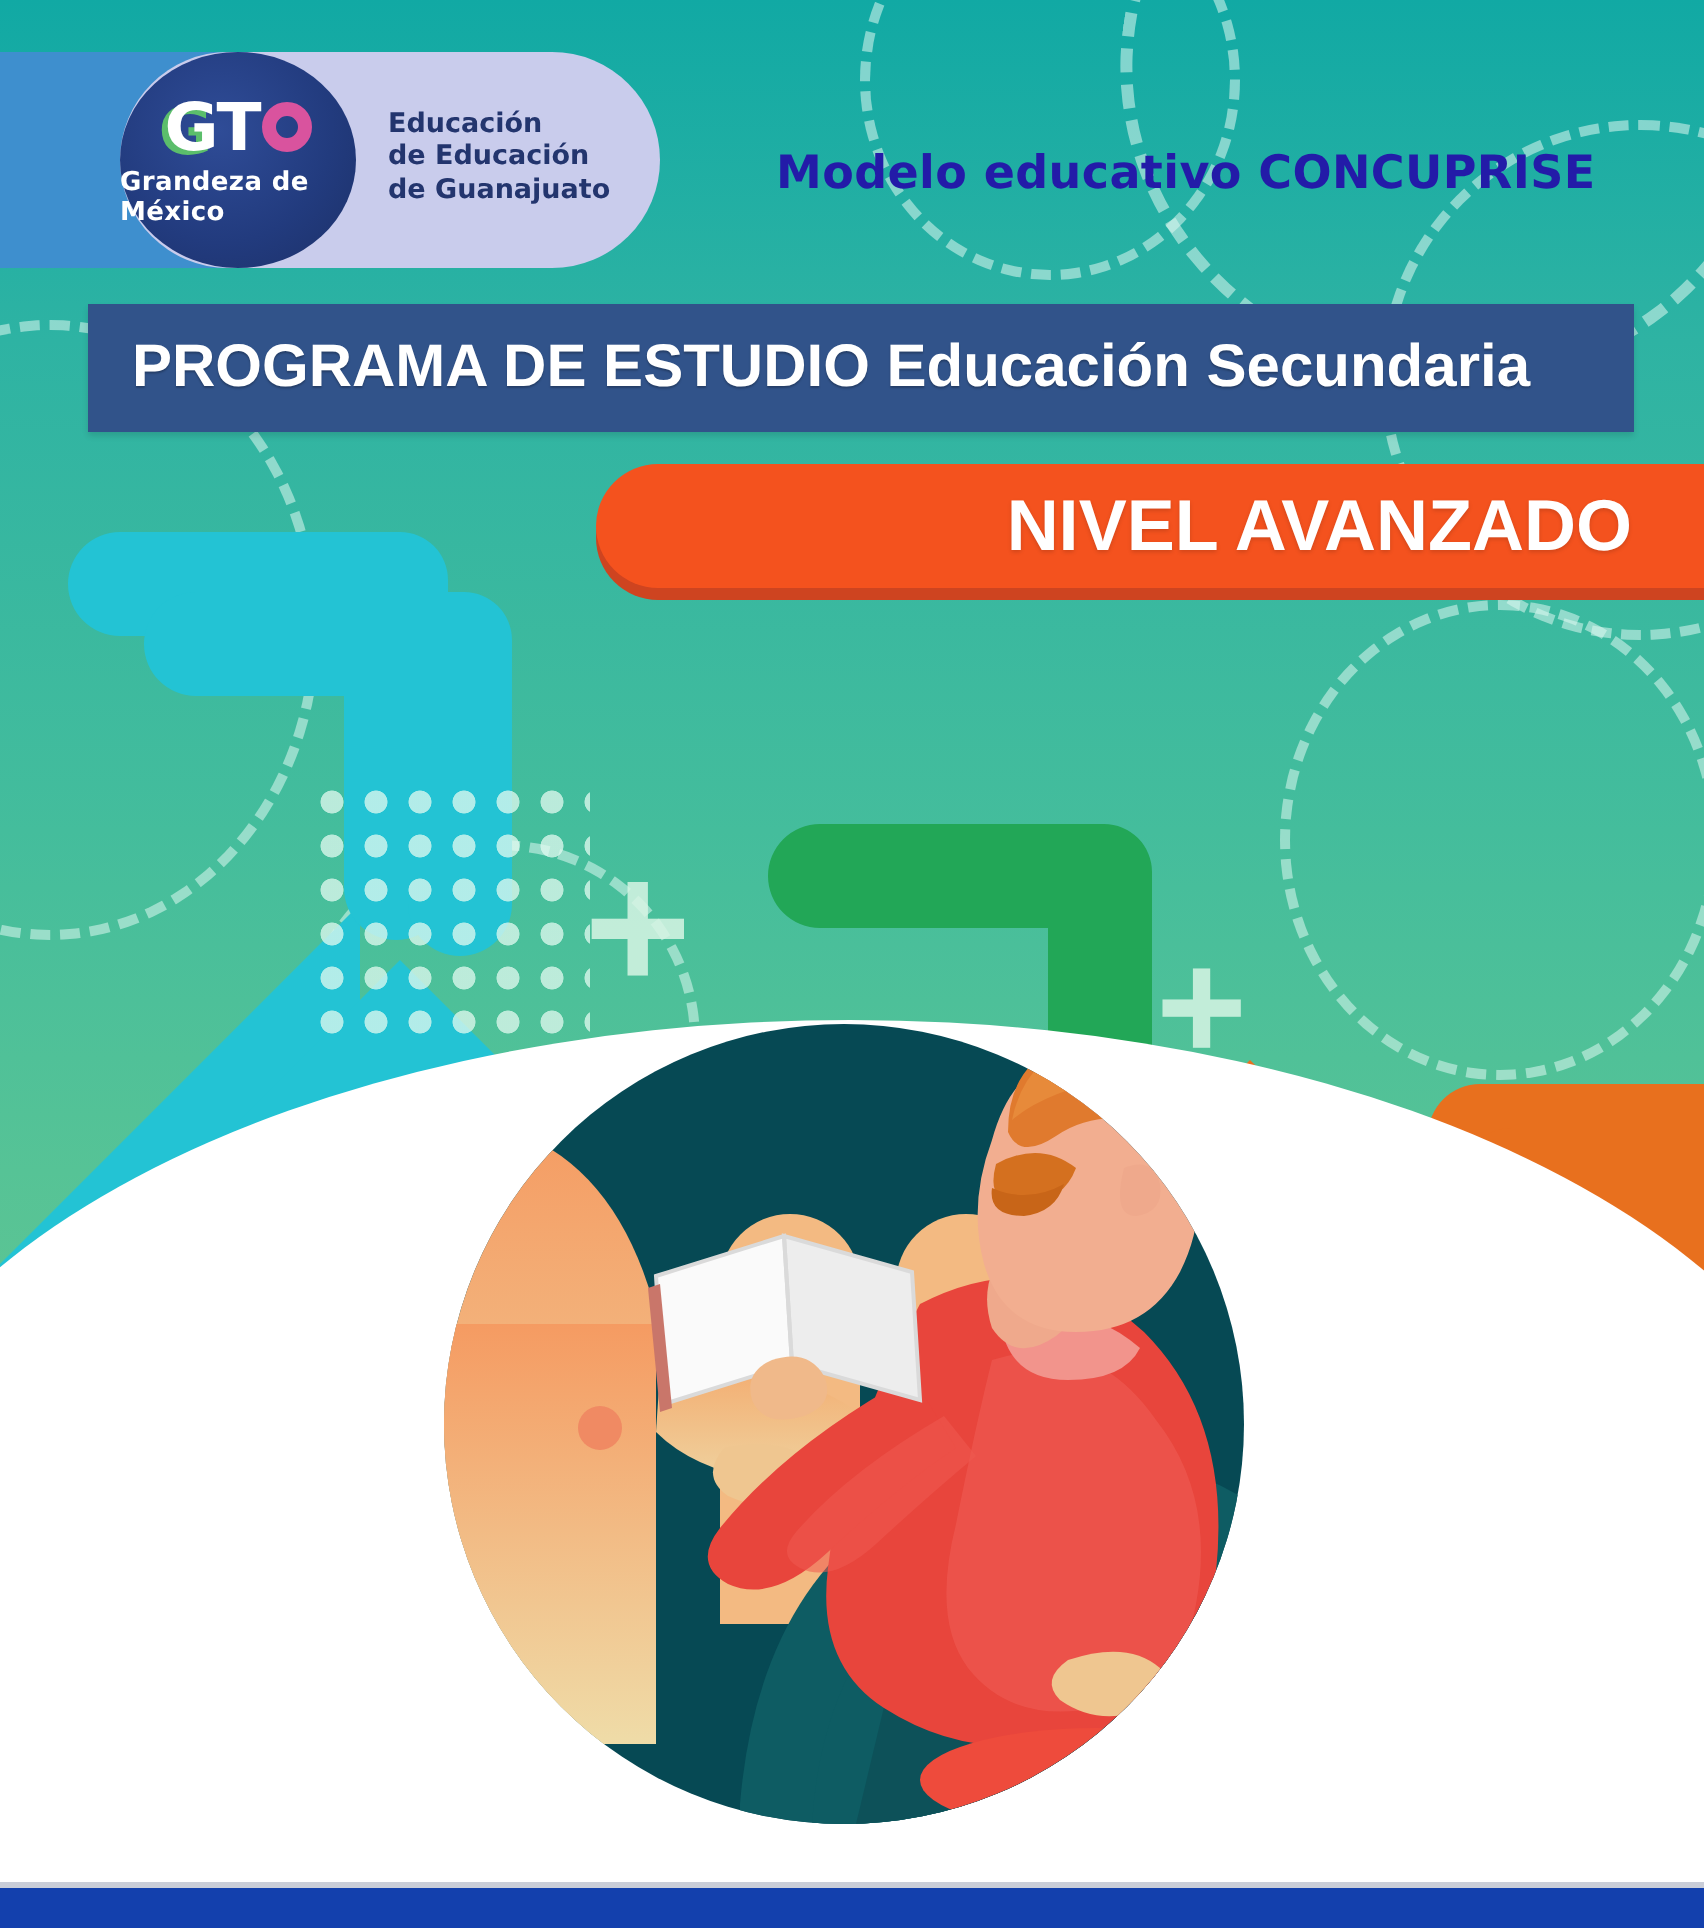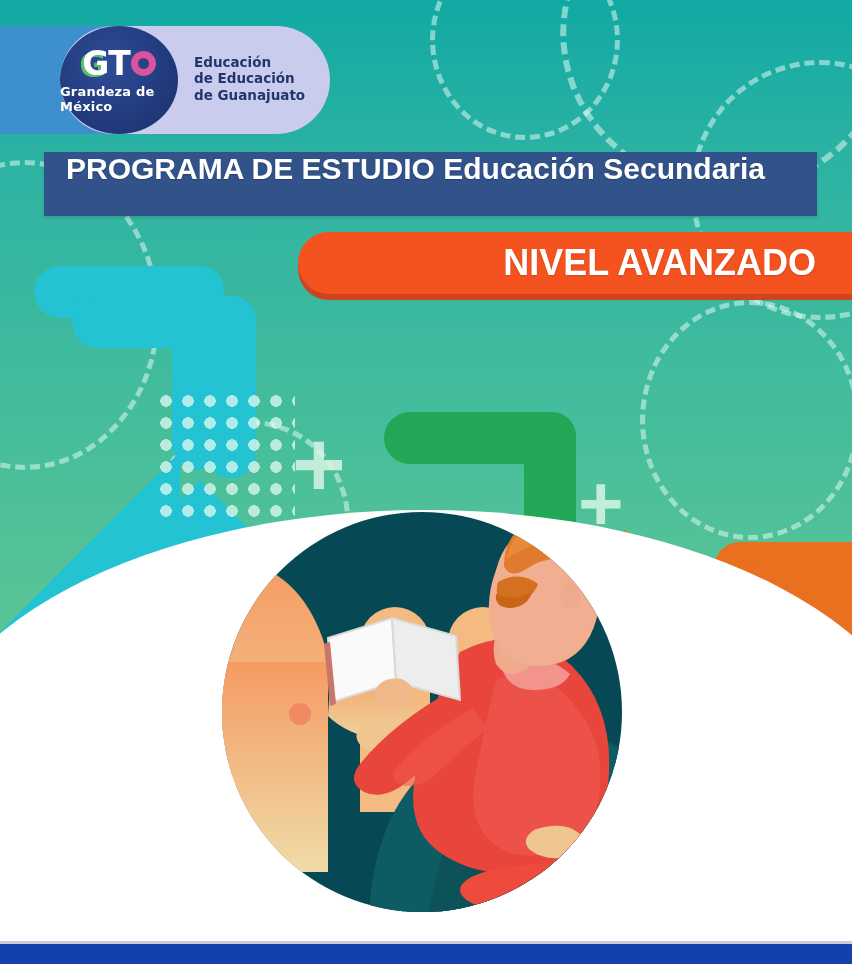--- a/index.html
+++ b/index.html
@@ -196,20 +196,21 @@
 
   
   .program-bar {
     position: absolute;
     left: 44px;
     top: 152px;
     width: 773px;
     height: 64px;
     background: #31538A;
     display: flex;
+    align-items: center;
     box-shadow: 0 2px 3px rgba(0,0,0,0.12);
   }
   .program-text {
     color: #ffffff;
     font-family: "Liberation Sans", sans-serif;
     font-weight: bold;
     font-size: 30px;
     padding-left: 22px;
     letter-spacing: 0px;
     white-space: nowrap;
@@ -431,20 +432,21 @@
         </div>
         <div class="gto-tag">Grandeza de México</div>
       </div>
       <div class="logo-sec-text">
         <div>Educación</div>
         <div>de Educación</div>
         <div>de Guanajuato</div>
       </div>
     </div>
 
+    <div class="model-line">Modelo educativo CONCUPRISE</div>
 
     <div class="program-bar">
       <span class="program-text">PROGRAMA DE ESTUDIO  Educación Secundaria</span>
     </div>
 
     <div class="level-shadow"></div>
     <div class="level-banner">
       <span class="level-text">NIVEL AVANZADO</span>
     </div>
 

